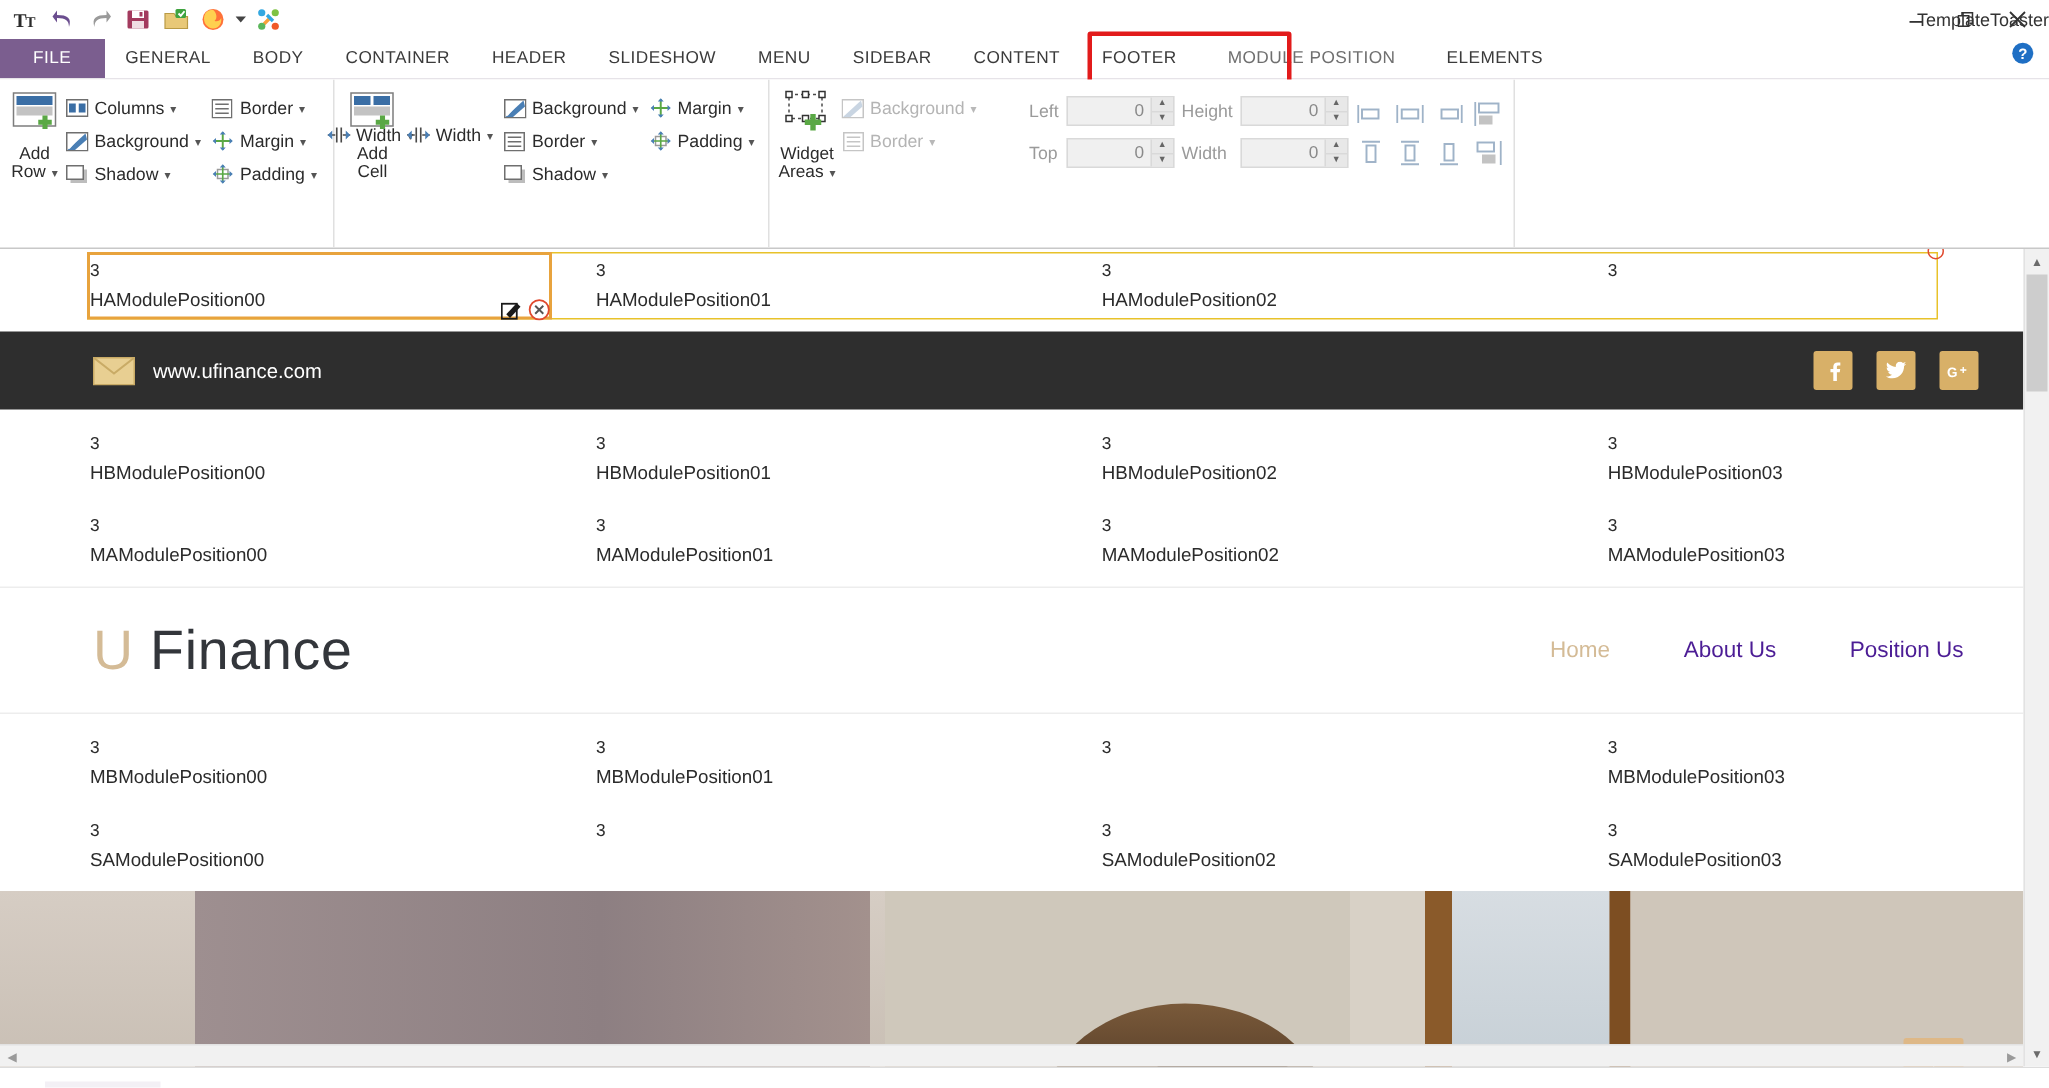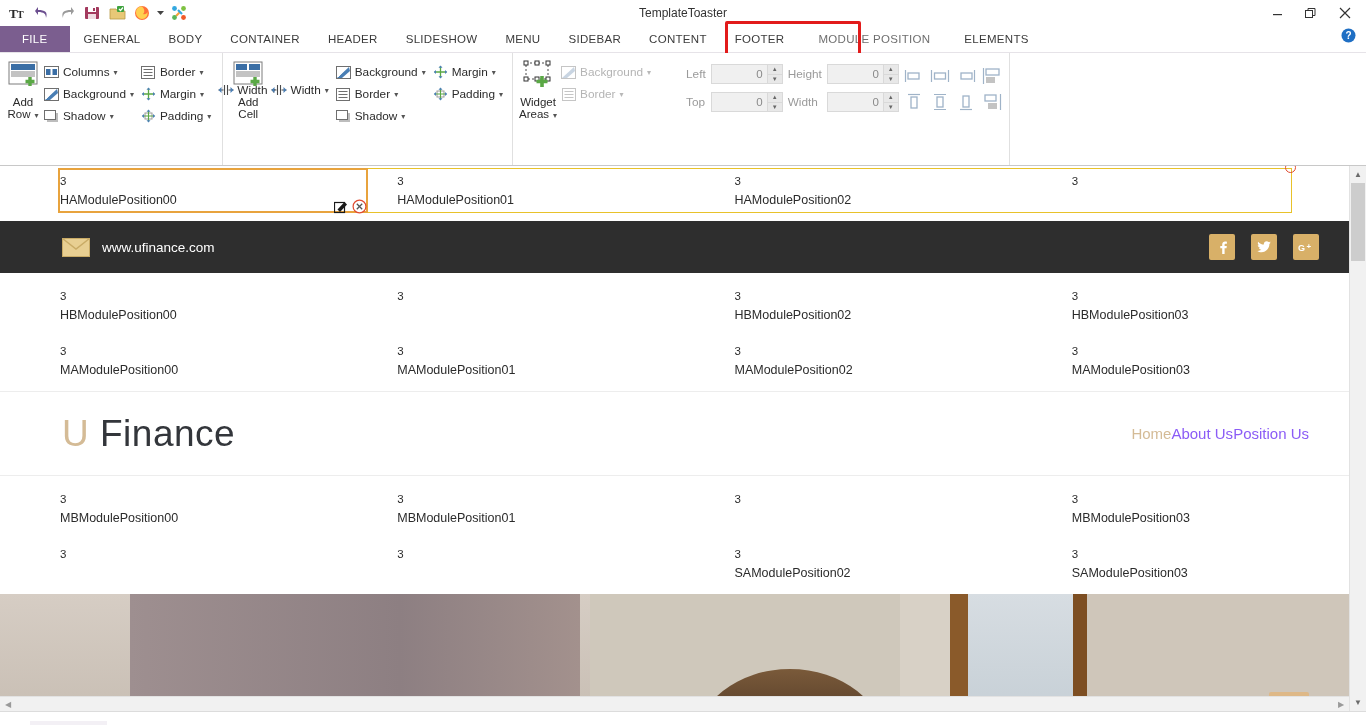--- a/index.html
+++ b/index.html
@@ -22,21 +22,21 @@
   .qat { display: flex; align-items: center; padding-left: 6px; gap: 3px; }
   .qat-btn {
     width: 22px; height: 22px;
     display: flex; align-items: center; justify-content: center;
     cursor: default;
   }
   .qat-btn svg { display: block; }
   .win-title {
     position: absolute;
     left: 0; right: 0;
-    text-align: center;
+    text-align: right;
     font-size: 12px;
     color: #333;
     pointer-events: none;
   }
   .win-ctrls {
     position: absolute; right: 4px; top: 0;
     height: 26px;
     display: flex; align-items: center; gap: 0px;
   }
   .win-btn {
@@ -260,22 +260,22 @@
     height: 85px;
     display: flex; align-items: center;
     padding: 0 40px 0 62px;
     border-top: 1px solid #ededed;
     border-bottom: 1px solid #ededed;
     background: #ffffff;
   }
   .logo { font-size: 37px; font-weight: normal; letter-spacing: 0.5px; }
   .logo .u { color: #d4bb96; }
   .logo .rest { color: #33363b; }
-  .nav { margin-left: auto; display: flex; align-items: center; }
-  .navitem { font-size: 15px; color: #8b5cf6; }
+  .nav { margin-left: auto; display: flex; align-items: center; gap: 49px; }
+  .navitem { font-size: 15px; color: #4c1d95; }
   .navitem.active { color: #d4bb96; }
 
   
   .hero {
     position: relative;
     height: 150px;
     overflow: hidden;
     background: #cdc3ba;
   }
   .hero-inner { position: absolute; inset: 0; }
@@ -825,20 +825,21 @@
       </div>
     </div>
 
     <div class="modrow" style="padding-top:8px">
       <div class="modcell">
         <div class="modnum">3</div>
         <div class="modname">HBModulePosition00</div>
       </div>
       <div class="modcell">
         <div class="modnum">3</div>
+        <div class="modname">HBModulePosition01</div>
       </div>
       <div class="modcell">
         <div class="modnum">3</div>
         <div class="modname">HBModulePosition02</div>
       </div>
       <div class="modcell">
         <div class="modnum">3</div>
         <div class="modname">HBModulePosition03</div>
       </div>
     </div>
@@ -887,20 +888,21 @@
       </div>
       <div class="modcell">
         <div class="modnum">3</div>
         <div class="modname">MBModulePosition03</div>
       </div>
     </div>
 
     <div class="modrow">
       <div class="modcell">
         <div class="modnum">3</div>
+        <div class="modname">SAModulePosition00</div>
       </div>
       <div class="modcell">
         <div class="modnum">3</div>
       </div>
       <div class="modcell">
         <div class="modnum">3</div>
         <div class="modname">SAModulePosition02</div>
       </div>
       <div class="modcell">
         <div class="modnum">3</div>

